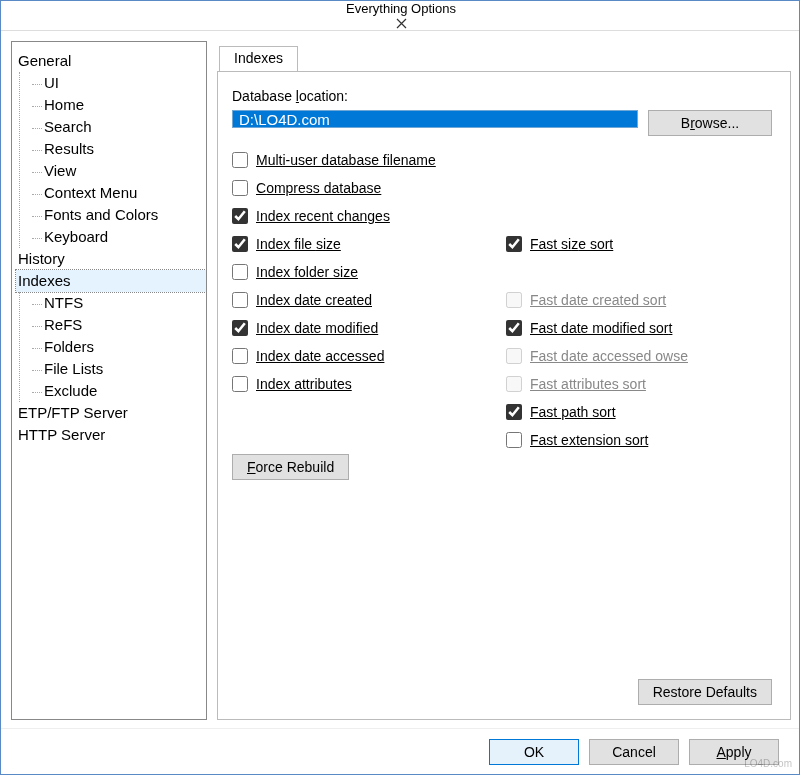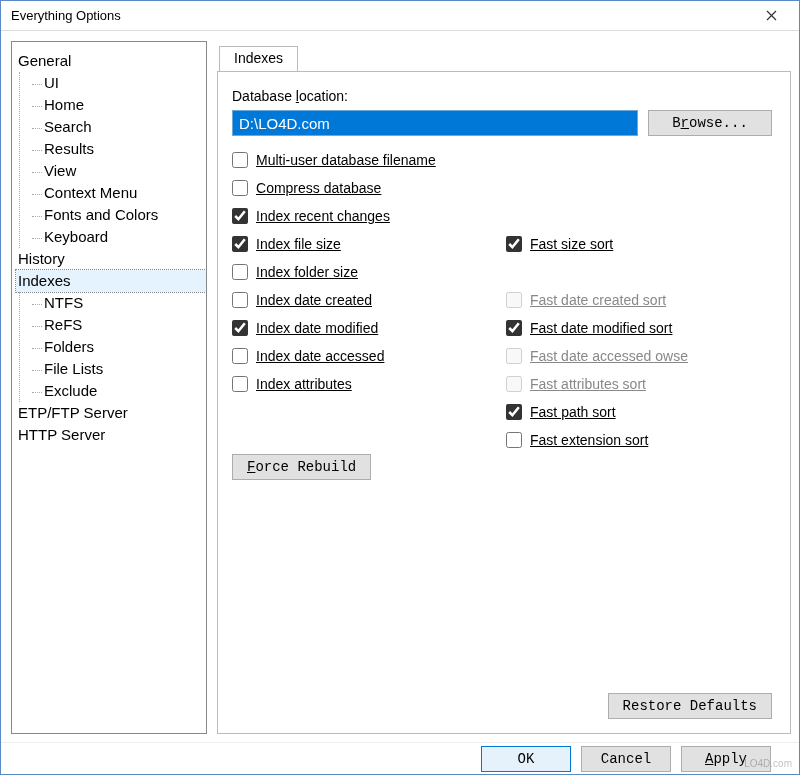--- a/index.html
+++ b/index.html
@@ -21,20 +21,21 @@
   display: flex;
   flex-direction: column;
 }
 .titlebar {
   height: 30px;
   display: flex;
   align-items: center;
   padding: 0 8px 0 10px;
   background: #fff;
   border-bottom: 1px solid #ddd;
+  flex-direction: column;
 }
 .titlebar .title {
   flex: 1;
   font-size: 13px;
 }
 .titlebar .close {
   width: 40px;
   height: 28px;
   display: flex;
   align-items: center;
@@ -116,37 +117,36 @@
   font-size: 14px;
   margin-bottom: 6px;
 }
 .field-row {
   display: flex;
   gap: 10px;
   margin-bottom: 16px;
 }
 .text-input {
   flex: 1;
-  height: 26px;
+  height: 18px;
   border: 1px solid #6fa7d6;
   background: #0078d7;
   color: #fff;
   padding: 2px 6px;
   font-size: 15px;
   outline: none;
 }
 .btn {
   background: #e1e1e1;
   border: 1px solid #adadad;
   padding: 2px 14px;
   font-size: 14px;
   height: 26px;
   cursor: pointer;
   min-width: 90px;
-  font-family: Liberation Mono, monospace;
 }
 .btn.default {
   border: 1px solid #0078d7;
   background: #e5f1fb;
 }
 .btn.wide { min-width: 124px; }
 .check-grid {
   display: grid;
   grid-template-columns: 274px 1fr;
   column-gap: 0;
@@ -171,26 +171,26 @@
   cursor: default;
 }
 .force-row { margin-top: 6px; }
 .restore-row {
   margin-top: auto;
   display: flex;
   justify-content: flex-end;
   padding-top: 12px;
 }
 .footer {
-  height: 32px;
+  height: 46px;
   display: flex;
   justify-content: flex-end;
   align-items: center;
   gap: 10px;
-  padding: 0 28px;
+  padding: 0 20px;
   border-top: 1px solid #eee;
 }
 .underline { text-decoration: underline; }
 .watermark {
   position: absolute;
   right: 8px;
   bottom: 6px;
   font-size: 10px;
   color: rgba(0,0,0,0.25);
   pointer-events: none;

